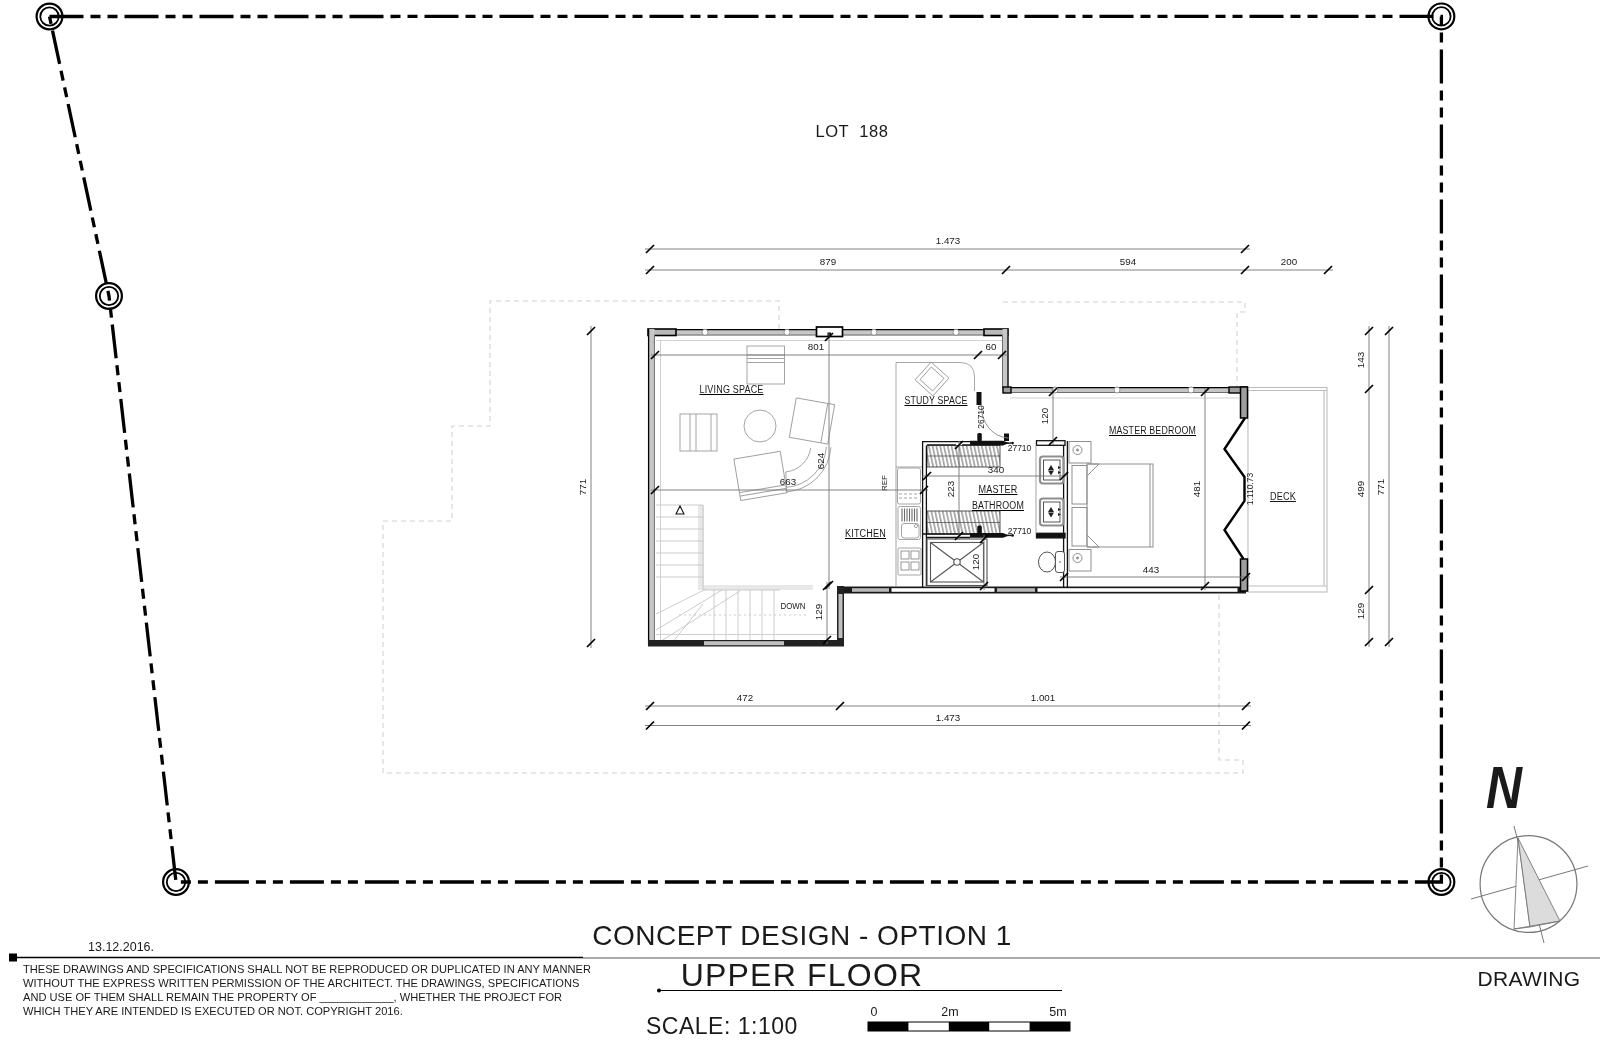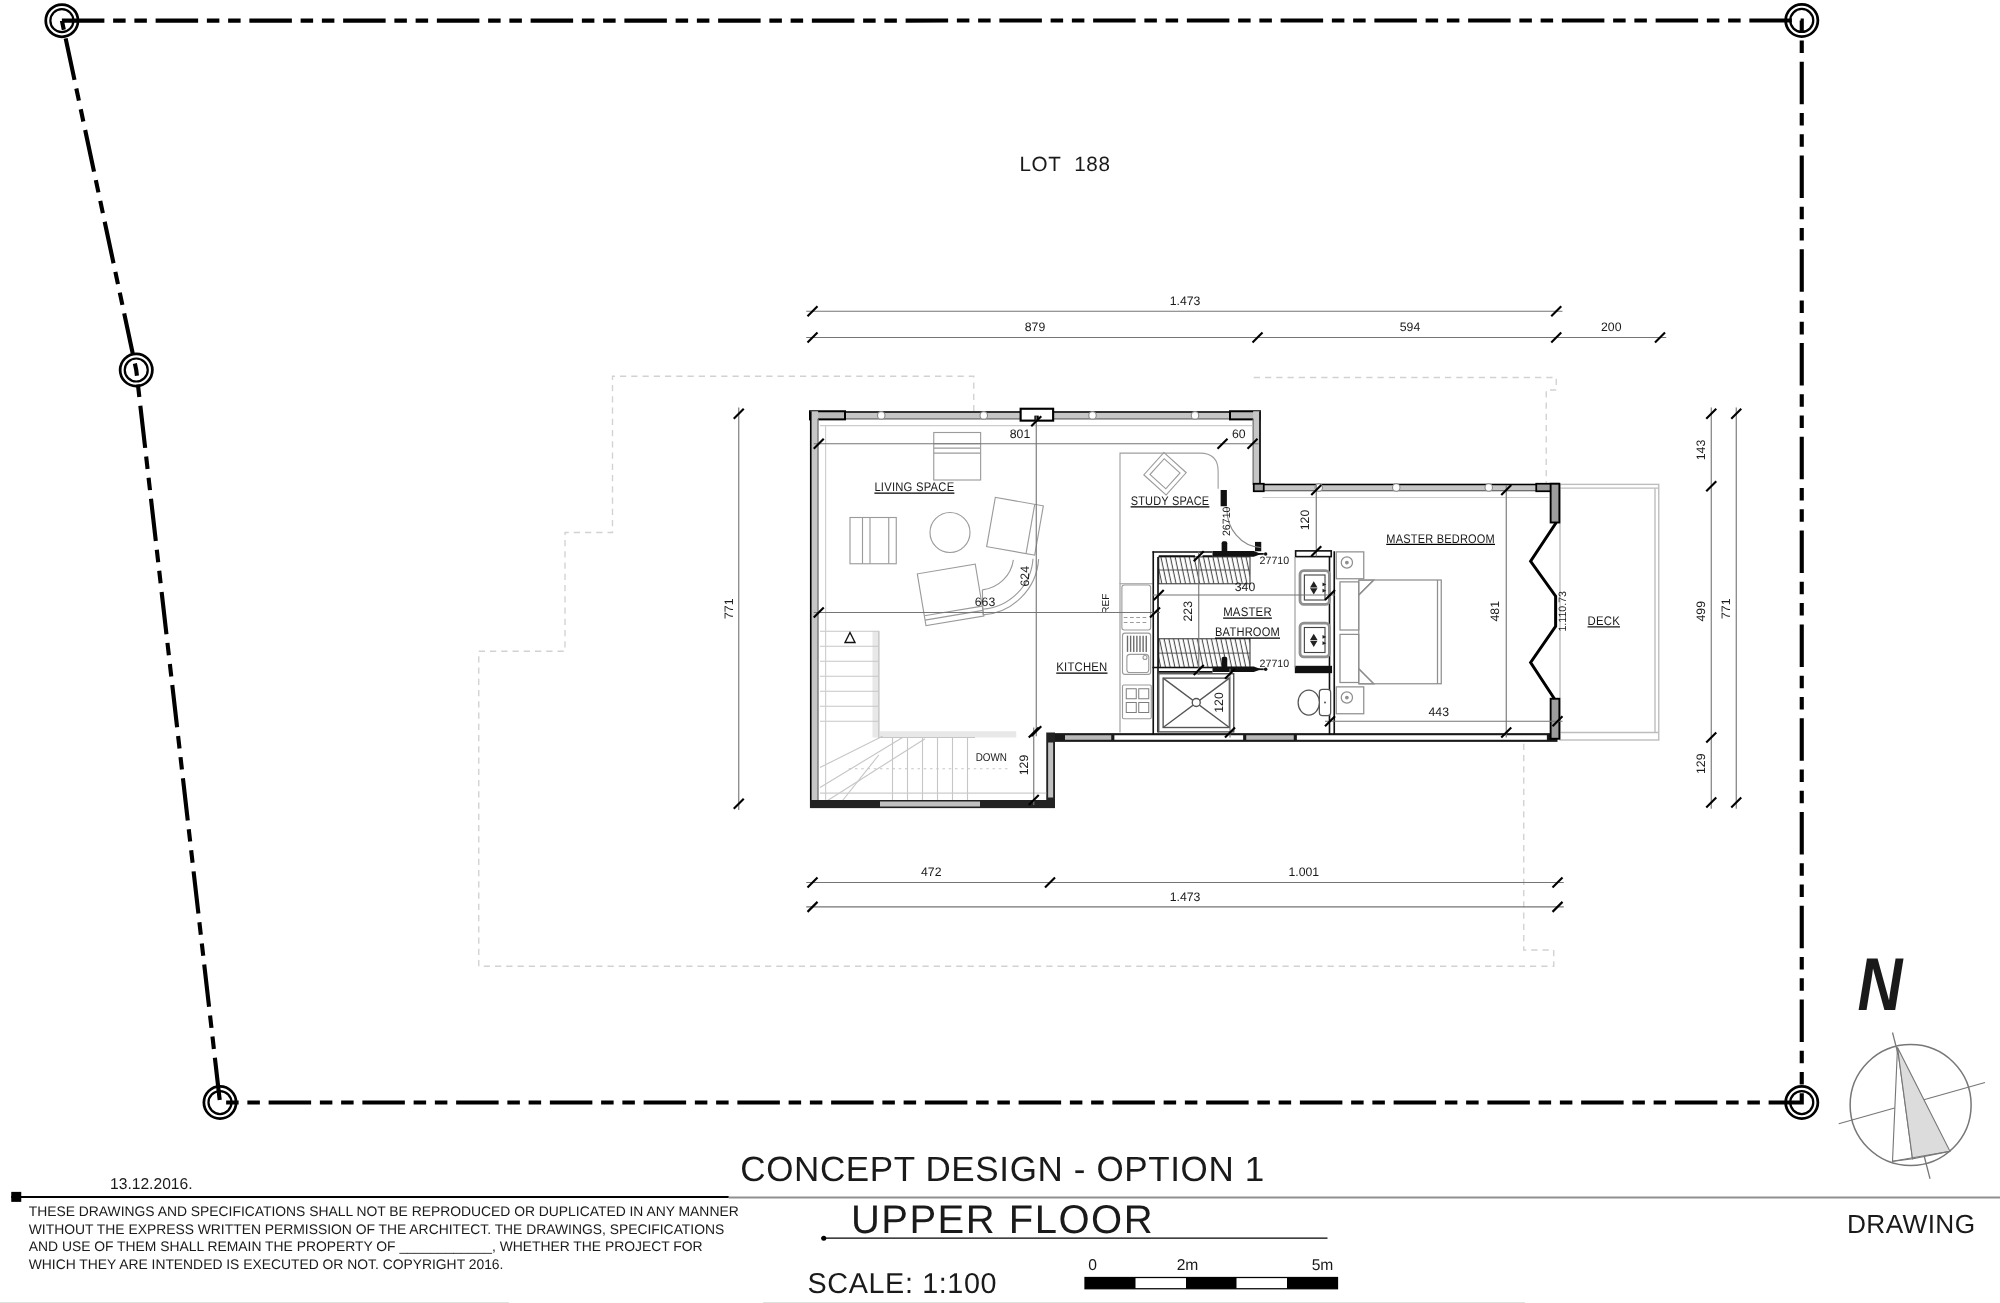--- a/index.html
+++ b/index.html
@@ -1,16 +1,16 @@
 <!DOCTYPE html>
 <html><head>
 <meta charset="utf-8">
 <style>
   html,body{margin:0;padding:0;background:#fff;}
-  .page{position:relative;width:1600px;height:1042px;overflow:hidden;background:#737373;
+  .page{position:relative;width:1600px;height:1042px;overflow:hidden;background:#15803d;
         font-family:"Liberation Sans", sans-serif;}
   svg text{font-family:"Liberation Sans", sans-serif;fill:#1a1a1a;}
 </style>
 </head>
 <body>
 <div class="page">
 <svg width="1600" height="1042" viewBox="0 0 1600 1042" xmlns="http://www.w3.org/2000/svg">
 <defs>
   <pattern id="hatch" width="3.7" height="23" patternUnits="userSpaceOnUse" patternTransform="rotate(-12)">
     <line x1="1.8" y1="0" x2="1.8" y2="23" stroke="#4d4d4d" stroke-width="0.9"></line>

